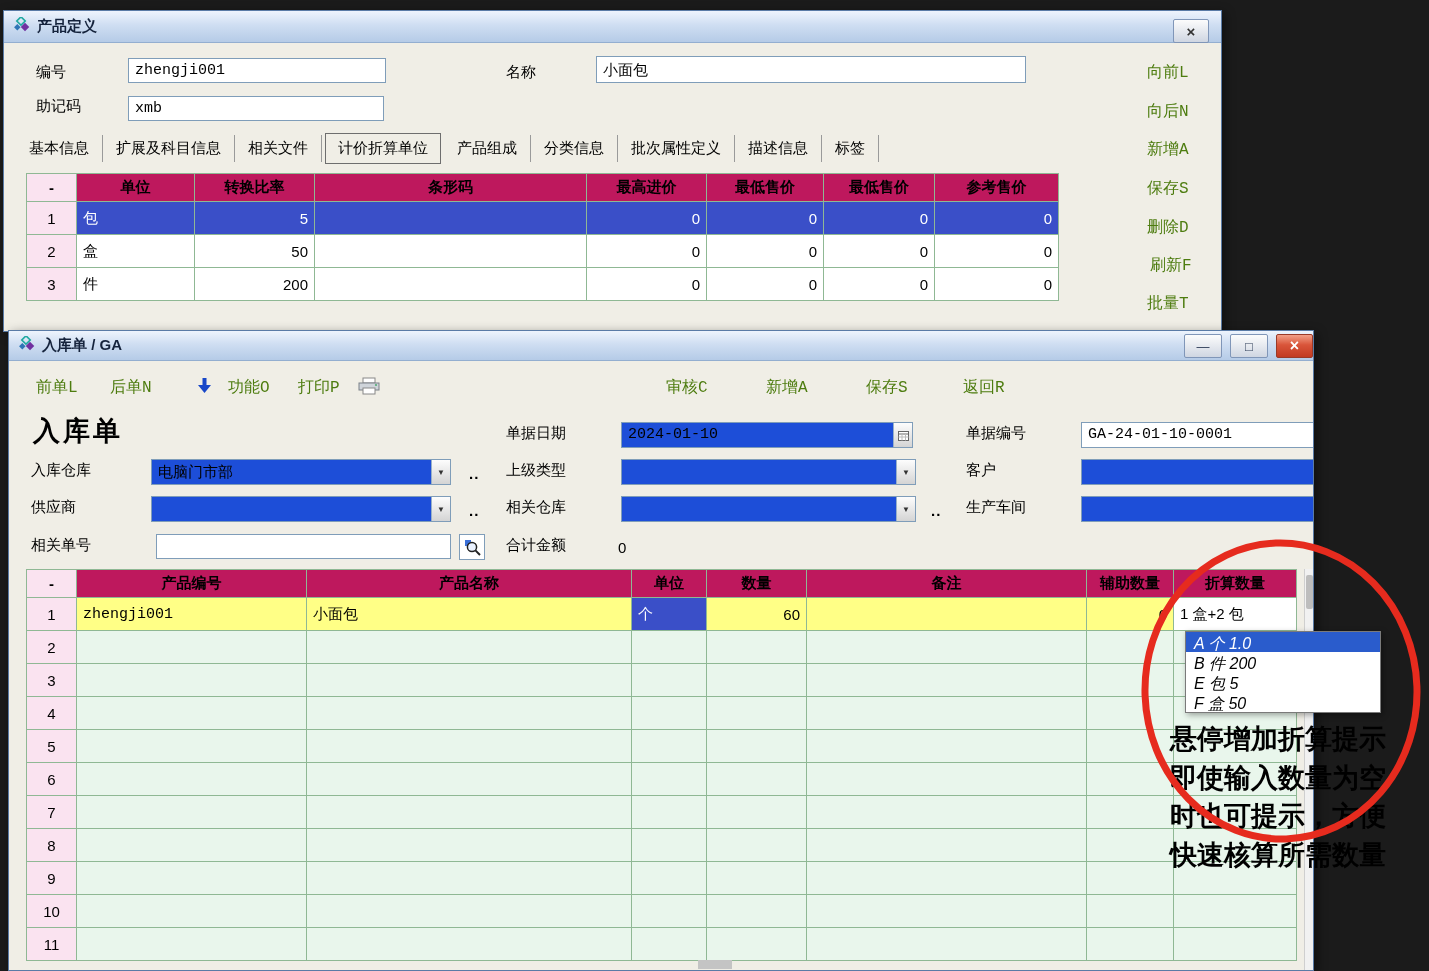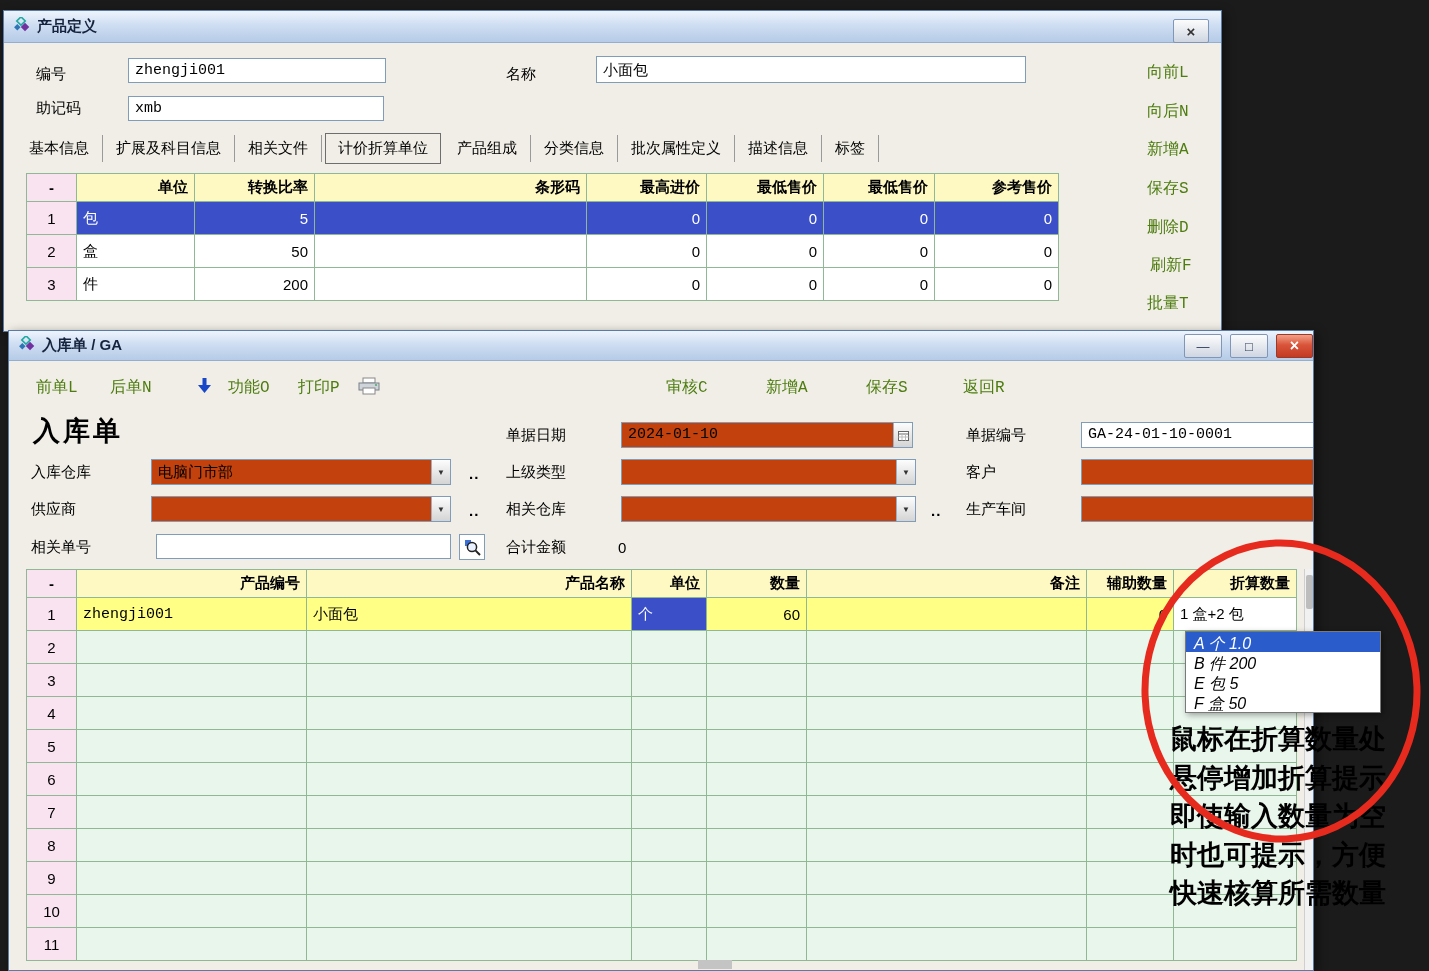--- a/index.html
+++ b/index.html
@@ -7,40 +7,40 @@
   .screen{position:relative;width:1429px;height:971px;overflow:hidden;background:#1b1b1b;
           font-family:"Liberation Sans","DejaVu Sans",sans-serif;font-size:15px;color:#000;}
   .win{position:absolute;background:#f0eee6;border:1px solid #5a7ba6;box-shadow:3px 3px 10px rgba(0,0,0,.45);}
   .product-win{left:3px;top:10px;width:1219px;height:322px;overflow:hidden;z-index:1;}
   .entry-win{left:8px;top:330px;width:1306px;height:641px;overflow:hidden;z-index:2;}
   .titlebar{position:absolute;left:0;top:0;right:0;height:32px;display:flex;align-items:center;gap:7px;
             padding:0 10px;background:linear-gradient(180deg,#eef4fd 0%,#cfdef2 45%,#b5cbe7 100%);
             border-bottom:1px solid #93aed0;font-weight:bold;font-size:15px;color:#15233c;}
   .entry-win .titlebar{height:30px;}
   .title-text{white-space:nowrap;}
-  .flabel{position:absolute;height:24px;line-height:24px;white-space:nowrap;}
+  .flabel{position:absolute;height:24px;line-height:24px;white-space:nowrap;font-family:Liberation Mono, monospace;}
   .tbox{position:absolute;height:25px;line-height:23px;background:#fff;border:1px solid #7f9db9;
         padding:0 6px;overflow:hidden;white-space:nowrap;}
   .mono{font-family:"Liberation Mono","DejaVu Sans Mono",monospace;font-size:15px;}
   .tabs{position:absolute;display:flex;align-items:center;height:30px;}
   .tab{padding:4px 13px;border-right:1px solid #9a9a9a;white-space:nowrap;cursor:pointer;}
   .tab.active{border:1px solid #6e6e6e;margin:0 3px;padding:5px 12px;background:#f0eee6;}
   .blink{position:absolute;color:#4d7c0f;font-size:16px;cursor:pointer;white-space:nowrap;text-decoration:none;height:20px;line-height:20px;font-family:Liberation Mono, monospace;}
   table.grid{position:absolute;border-collapse:collapse;table-layout:fixed;background:#fff;}
   .grid th,.grid td{border:1px solid #8fb894;padding:0 6px;height:33px;overflow:hidden;white-space:nowrap;font-size:15px;}
-  .grid th{height:28px;background:#fef9c3;font-weight:bold;text-align:right;}
+  .grid th{height:28px;background:#be185d;font-weight:bold;text-align:center;}
   .grid td.rownum,.grid th.rownumh{background:#fae3f0;text-align:center;}
   .ptable td{background:#fff;}
   .ptable tr.selrow td.sel{background:#3a4fc8;color:#fff;}
   .num{text-align:right;}
   .etable td{background:#e9f6ec;}
   .etable td.yellow{background:#ffff86;}
   .etable td.cellsel{background:#3a4fc8;color:#fff;}
   .etable td.white{background:#fff;}
-  .combo{position:absolute;height:26px;background:#c2410c;border:1px solid #7f9db9;display:flex;}
+  .combo{position:absolute;height:26px;background:#1d4ed8;border:1px solid #7f9db9;display:flex;}
   .combo-val{flex:1;padding:2px 6px;line-height:20px;overflow:hidden;white-space:nowrap;}
   .combo-btn{width:19px;border-left:1px solid #98b0c8;background:linear-gradient(#fdfdfd,#d4d4d4);
              display:flex;align-items:center;justify-content:center;font-size:8px;color:#333;cursor:pointer;}
   .dots{position:absolute;font-weight:bold;letter-spacing:1px;cursor:pointer;height:18px;line-height:18px;}
   .icon-btn{position:absolute;width:26px;height:26px;background:#fff;border:1px solid #7f9db9;
             display:flex;align-items:center;justify-content:center;cursor:pointer;}
   .wbtn{position:absolute;top:3px;height:24px;border:1px solid #8096b8;border-radius:2px;
         background:linear-gradient(#fcfcfc,#cfd6e2);display:flex;align-items:center;justify-content:center;
         font-size:13px;color:#2a3a55;cursor:pointer;}
   .wbtn.closebtn{background:linear-gradient(#f2a088,#d9553a 45%,#c23a22);color:#fff;font-weight:bold;border-color:#9a3a28;font-size:16px;}
@@ -430,21 +430,20 @@
   </section>
 
   <div class="dropdown" style="left:1185px;top:631px;width:196px">
     <div class="dd-item selected">A 个 1.0</div>
     <div class="dd-item">B 件 200</div>
     <div class="dd-item">E 包 5</div>
     <div class="dd-item">F 盒 50</div>
   </div>
 
   <div class="annotation" style="left:1170px;top:720px">
-    <div>鼠标在折算数量处</div>
     <div>悬停增加折算提示</div>
     <div>即使输入数量为空</div>
     <div>时也可提示，方便</div>
     <div>快速核算所需数量</div>
   </div>
 
   <svg class="red-circle" style="left:1128px;top:528px" width="306" height="330" viewBox="0 0 306 330">
     <ellipse cx="153" cy="163" rx="136" ry="148" fill="none" stroke="#e62b1e" stroke-width="7" transform="rotate(-2 153 163)"></ellipse>
   </svg>
 

